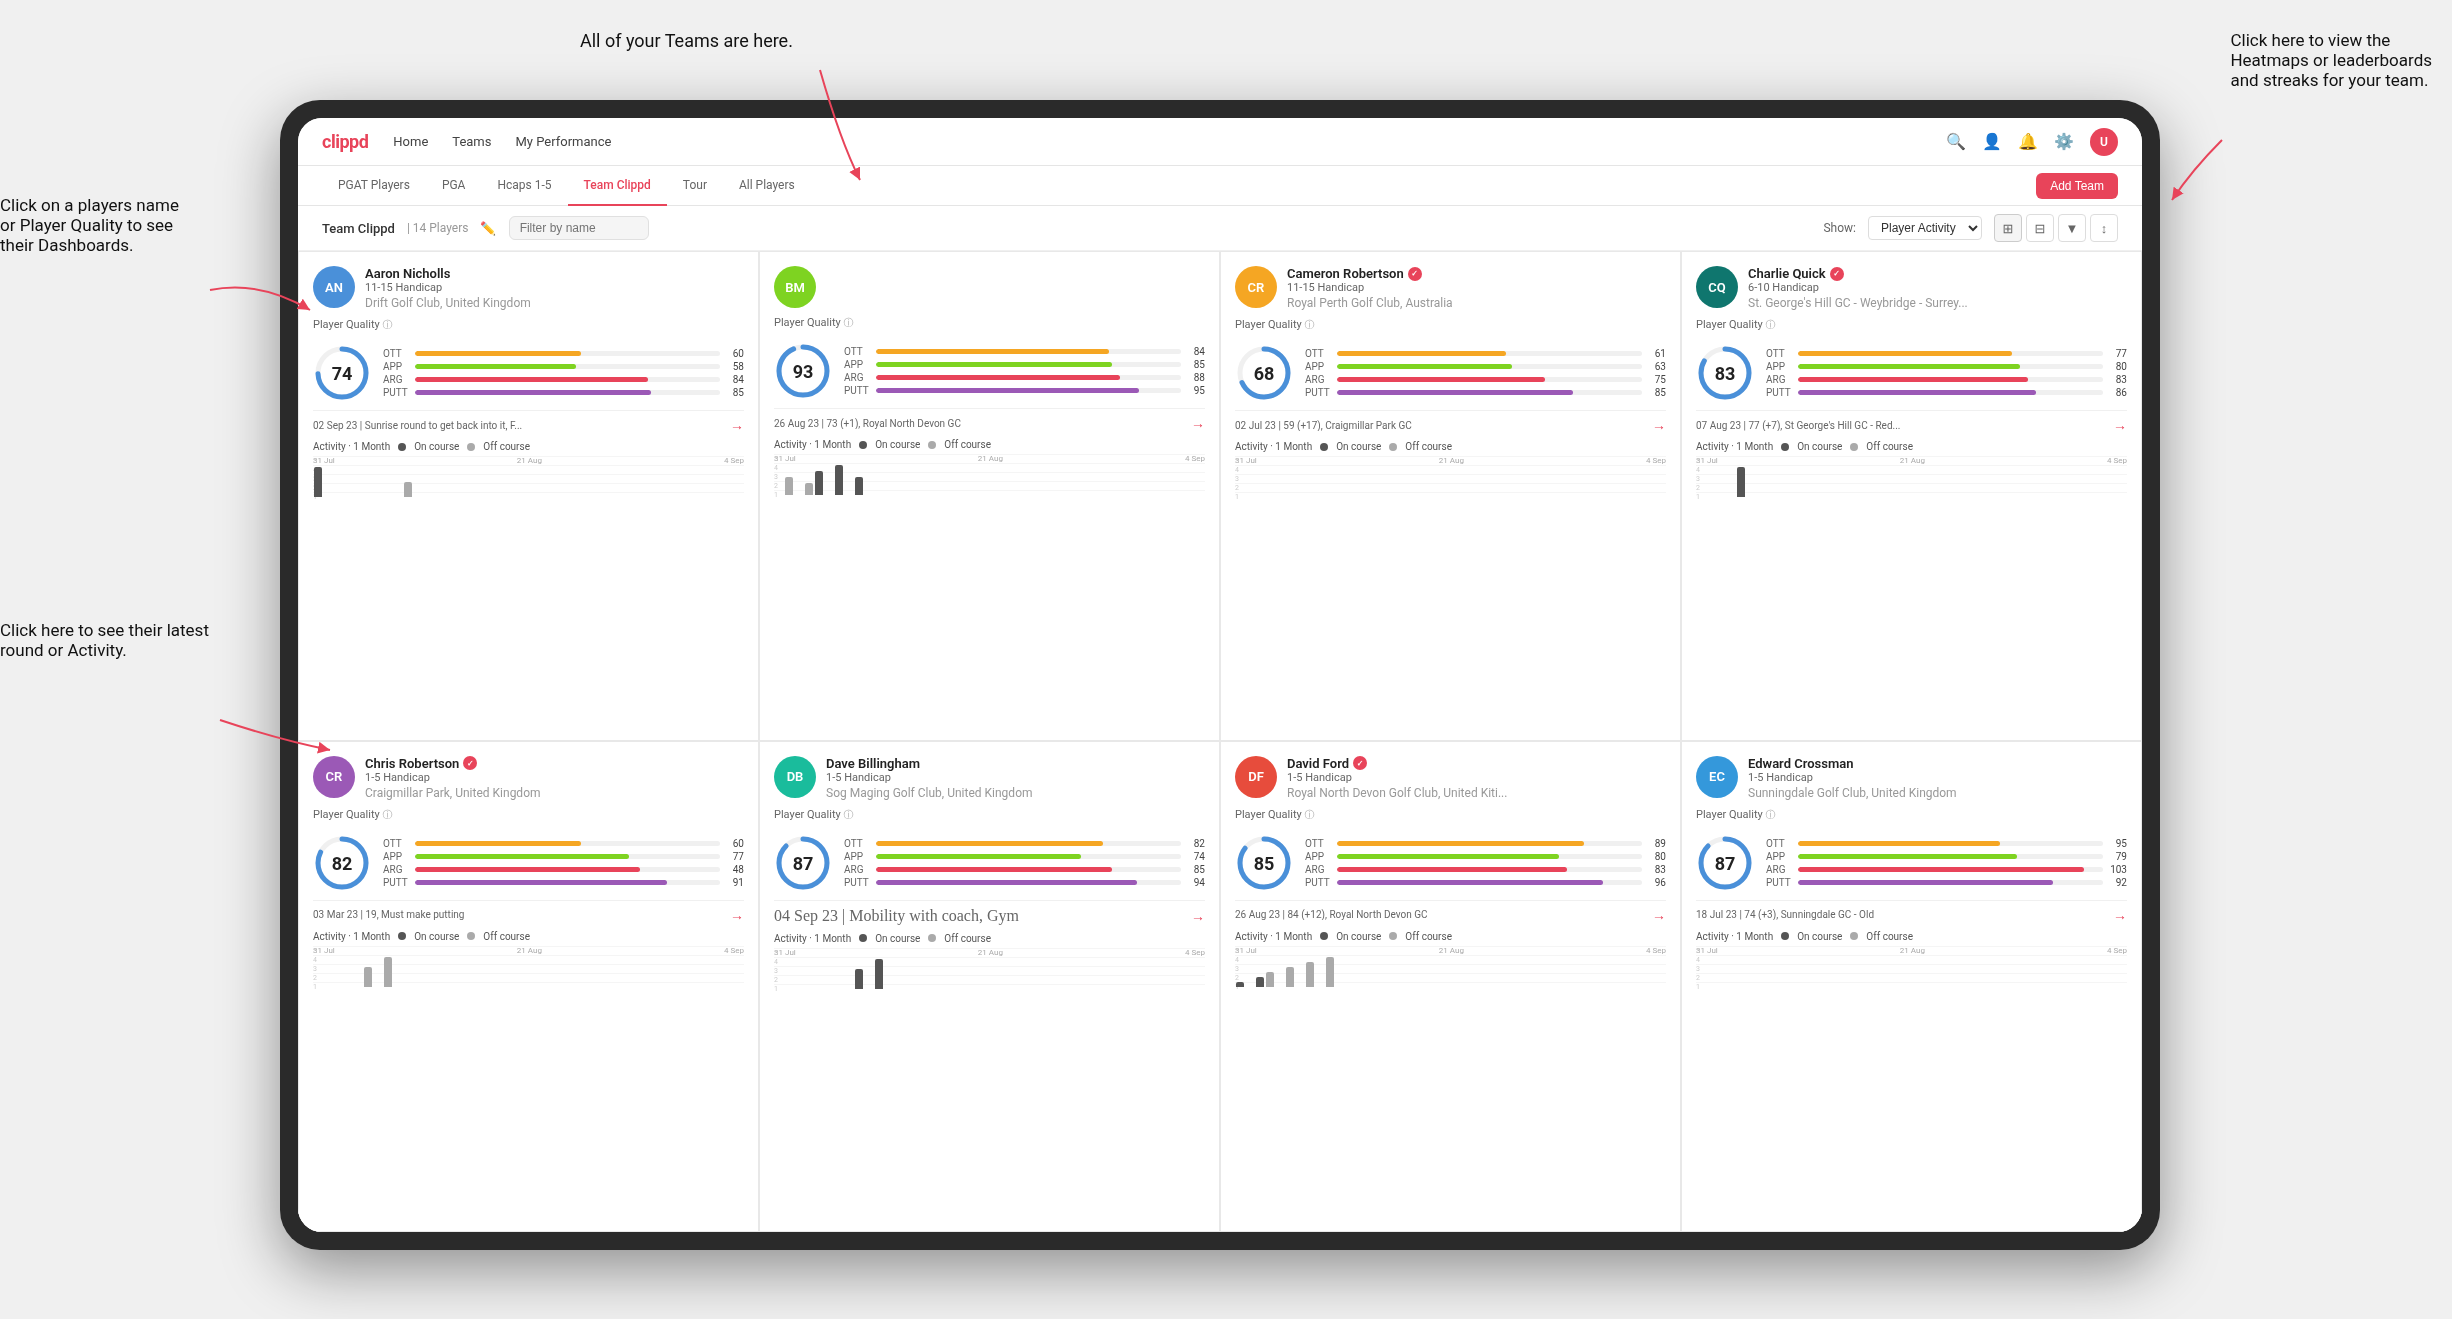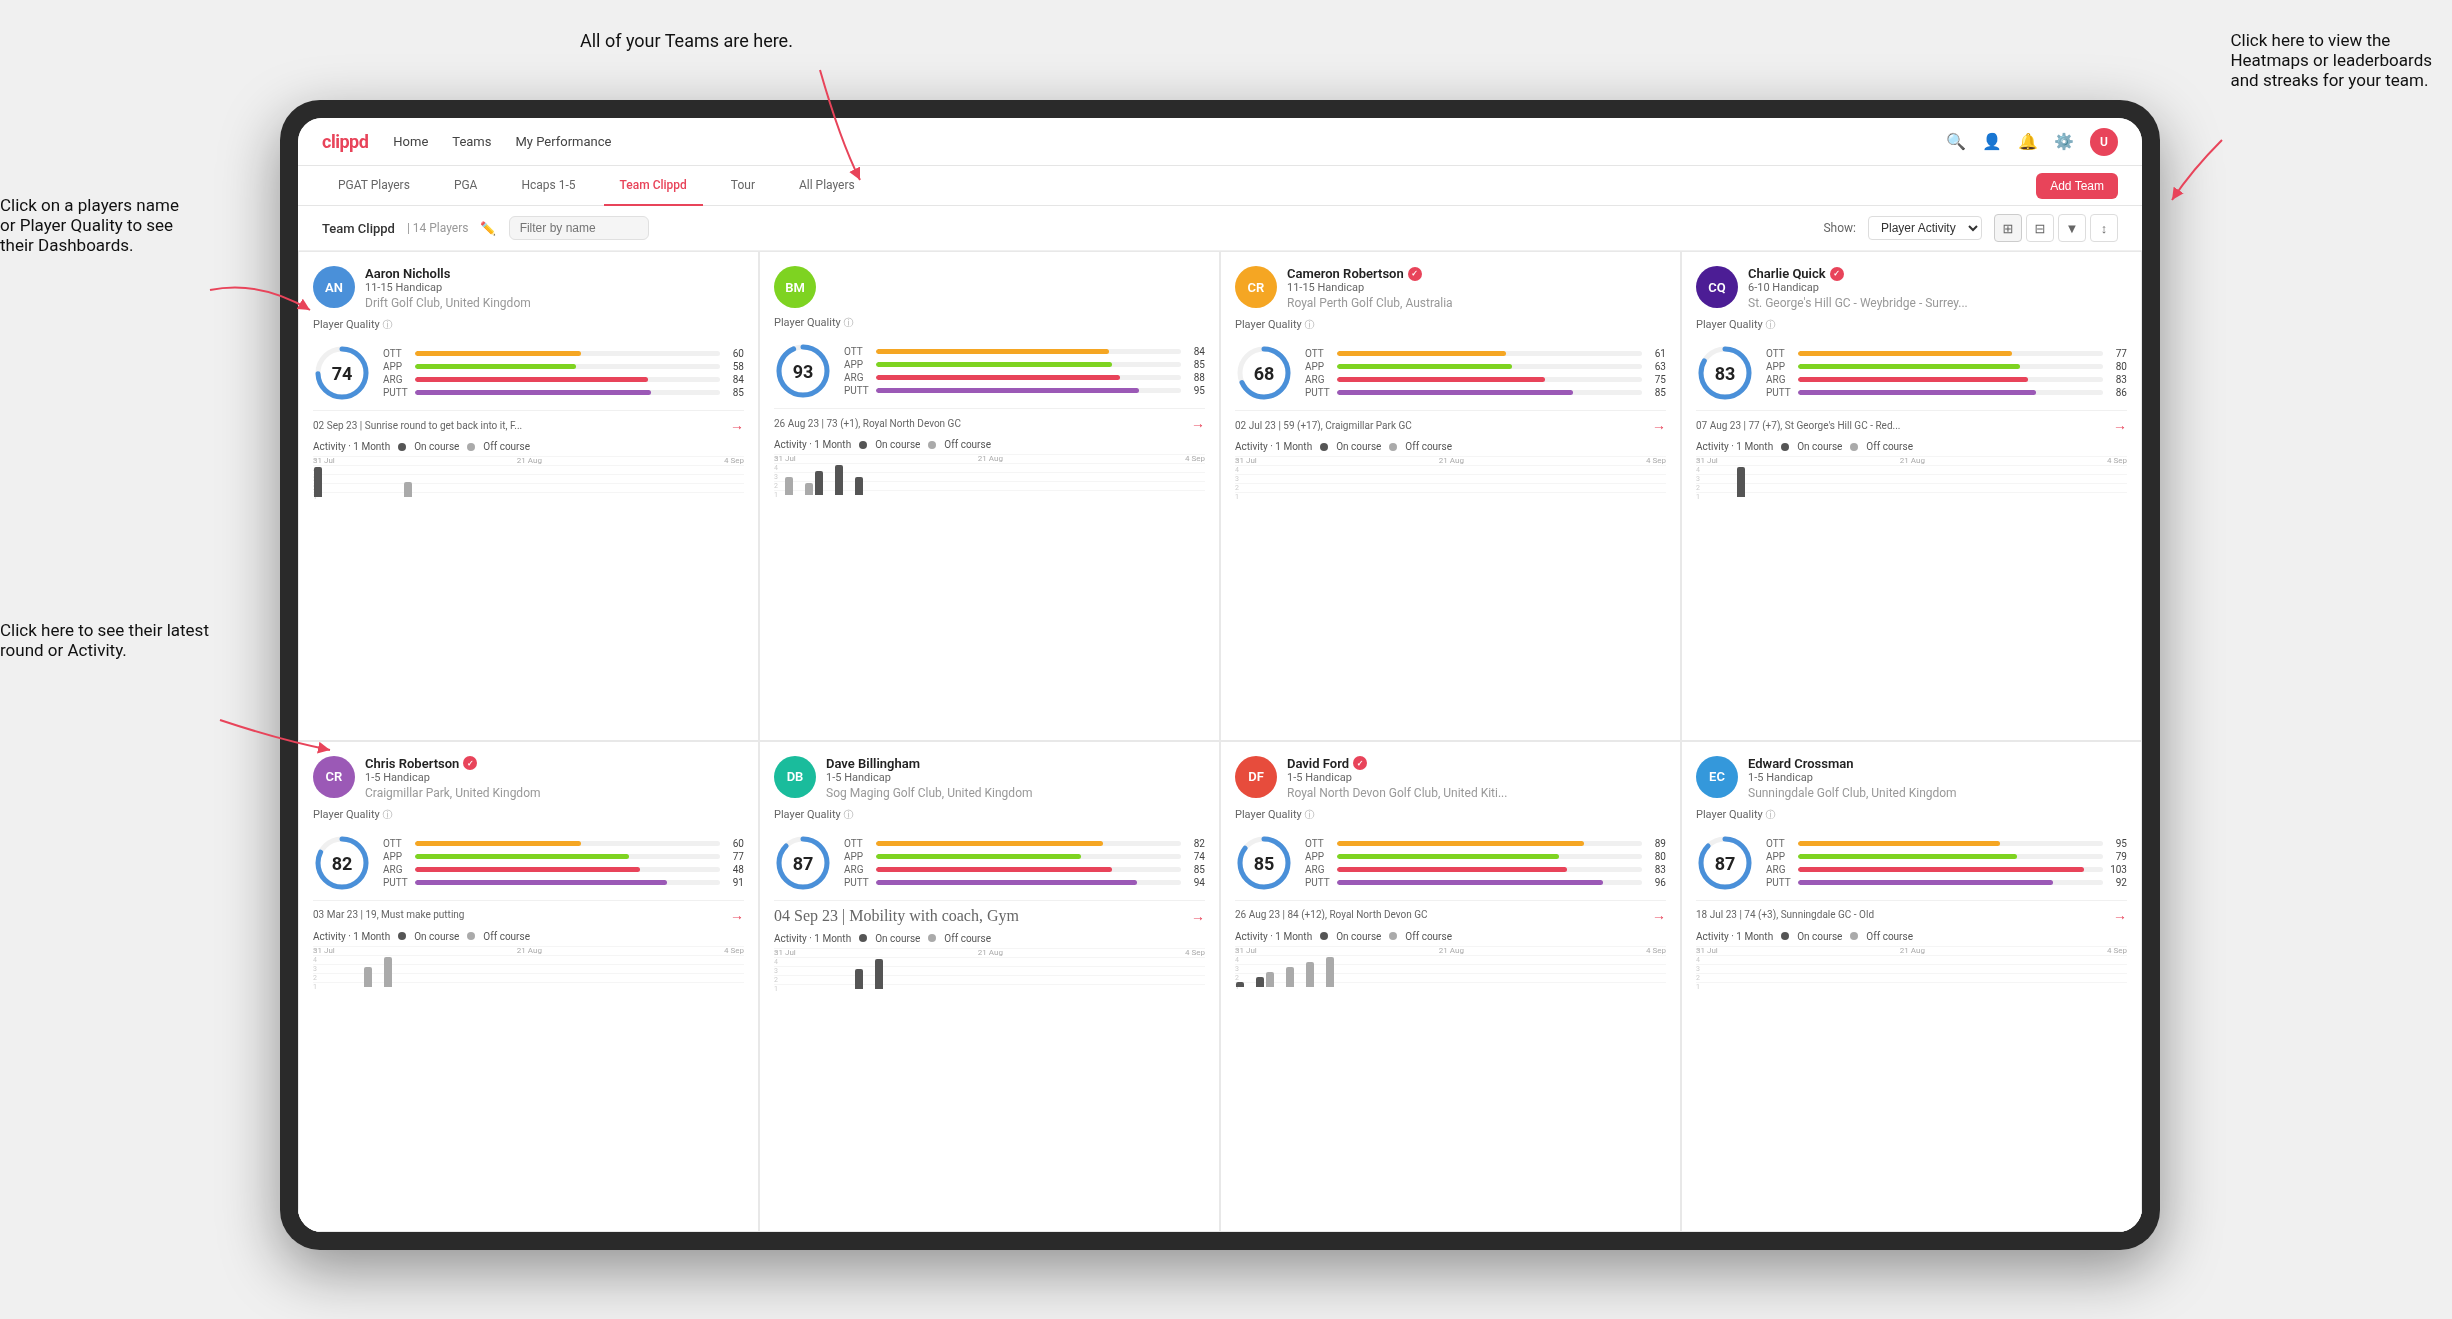--- a/index.html
+++ b/index.html
@@ -92,21 +92,21 @@
     }
 
     
     .sub-nav {
       background: #fff;
       border-bottom: 1px solid #e5e5e5;
       padding: 0 24px;
       height: 40px;
       display: flex;
       align-items: center;
-      gap: 12px;
+      gap: 0;
       flex-shrink: 0;
     }
     .sub-nav-tab {
       padding: 0 16px;
       height: 40px;
       display: flex;
       align-items: center;
       font-size: 12px;
       color: #666;
       cursor: pointer;
@@ -720,21 +720,21 @@
         <div class="chart-labels">
           <span>31 Jul</span>
           <span>21 Aug</span>
           <span>4 Sep</span>
         </div>
       </div>
     </div>
   </div>
         <div class="player-card">
     <div class="player-header">
-      <div class="player-avatar" style="background:#4c1d95;color:white;font-size:13px;font-weight:600;">CQ</div>
+      <div class="player-avatar" style="background:#0f766e;color:white;font-size:13px;font-weight:600;">CQ</div>
       <div class="player-info">
         <div class="player-name">Charlie Quick <span class="verified-icon">✓</span></div>
         <div class="player-handicap">6-10 Handicap</div>
         <div class="player-club">St. George's Hill GC - Weybridge - Surrey...</div>
       </div>
     </div>
 
     <div class="quality-label">Player Quality <span style="color:#aaa;font-size:10px;">ⓘ</span></div>
     <div class="quality-section">
       <div class="quality-circle">

